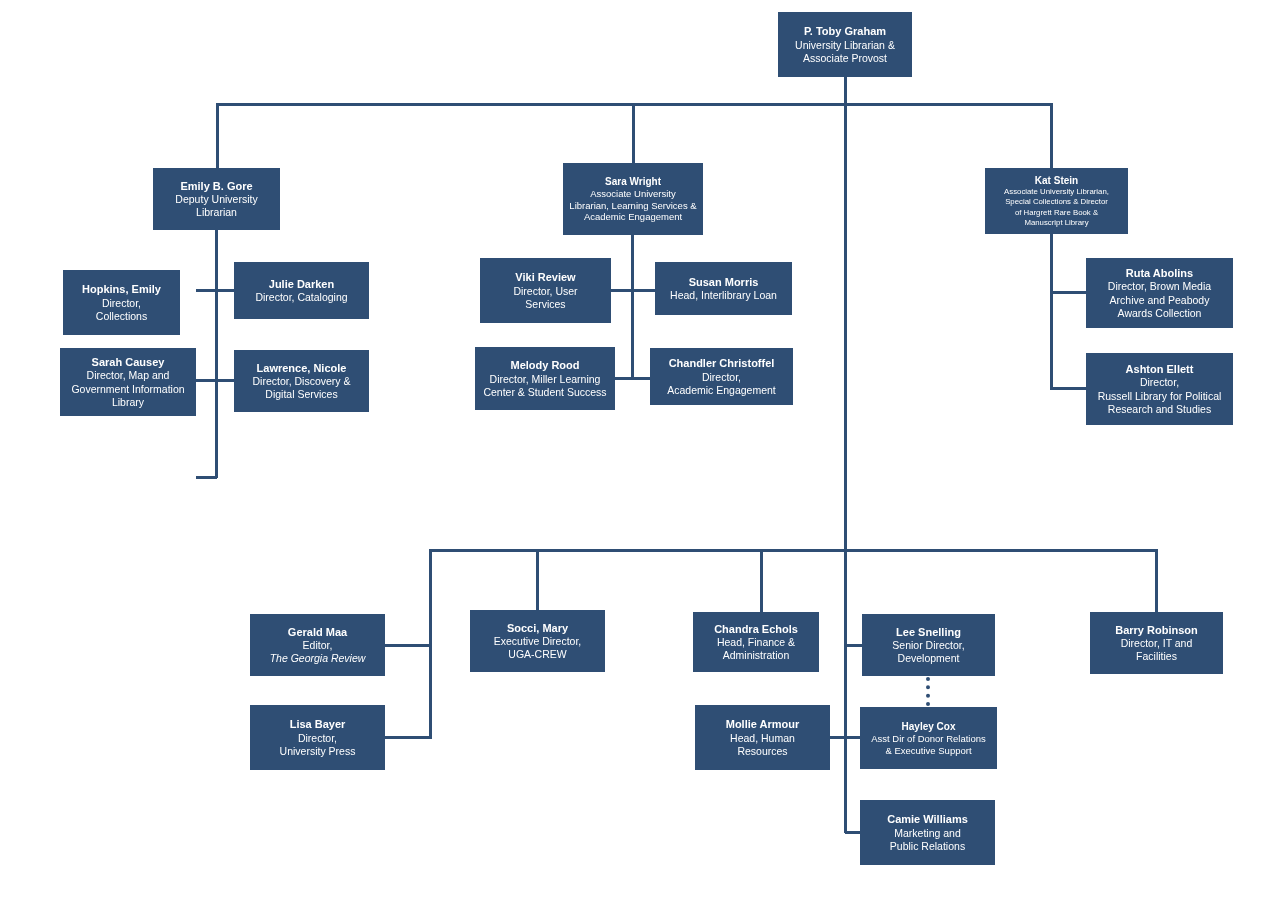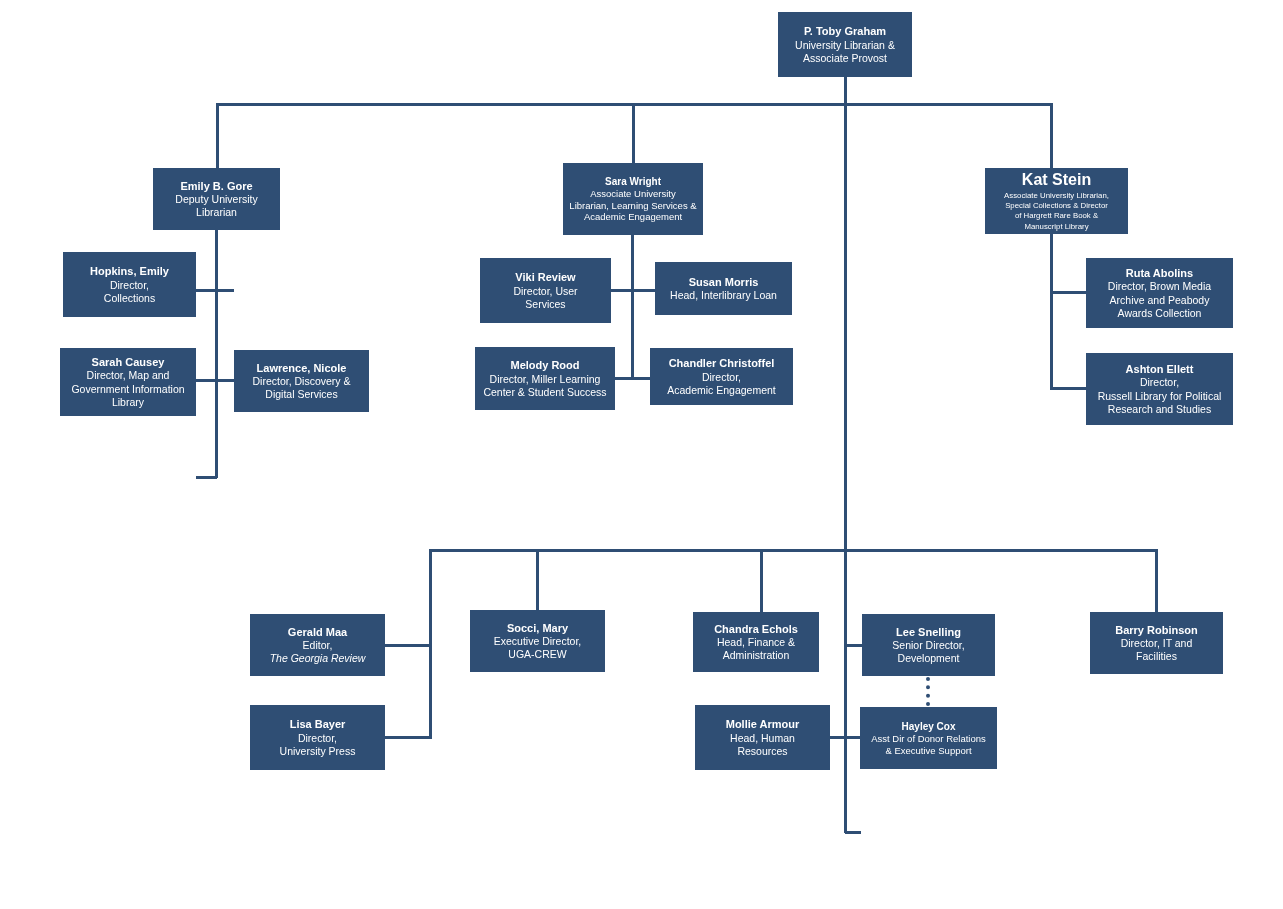--- a/index.html
+++ b/index.html
@@ -12,21 +12,21 @@
   .ln.dot { background:transparent; border-left:4px dotted var(--line); }
 
   .node { position:absolute; background:var(--box); color:var(--boxtext);
           display:flex; flex-direction:column; justify-content:center; align-items:center;
           text-align:center; padding:3px 4px; }
   .nm { font-weight:bold; font-size:11px; line-height:1.3; white-space:pre-line; }
   .tt { font-size:10.5px; line-height:1.25; white-space:pre-line; }
   .it { font-style:italic;text-align:center; }
   .node.small .nm { font-size:10px; }
   .node.small .tt { font-size:9.5px; }
-  .node.tiny  .nm { font-size:16px; }
+  .node.tiny  .nm { font-size:10px; }
   .node.tiny  .tt { font-size:7.8px; line-height:1.3; }
 </style>
 </head>
 <body>
 
 <div class="canvas">
 
   <div class="ln" style="left:844px;top:77px;width:3px;height:29px"></div>
   <div class="ln" style="left:216px;top:103px;width:837px;height:3px"></div>
   <div class="ln" style="left:216px;top:103px;width:3px;height:65px"></div>
@@ -79,26 +79,30 @@
   </div>
 
   <div class="node tiny" style="left:985px;top:168px;width:143px;height:66px">
     <div class="nm">Kat Stein</div>
     <div class="tt">Associate University Librarian,
 Special Collections &amp; Director
 of Hargrett Rare Book &amp;
 Manuscript Library</div>
   </div>
 
-  <div class="node" style="left:63px;top:252px;width:133px;height:65px">
+  <div class="node" style="left:63px;top:270px;width:117px;height:65px">
     <div class="nm">Hopkins, Emily</div>
     <div class="tt">Director,
 Collections</div>
   </div>
 
+  <div class="node" style="left:234px;top:262px;width:135px;height:57px">
+    <div class="nm">Julie Darken</div>
+    <div class="tt">Director, Cataloging</div>
+  </div>
 
   <div class="node" style="left:234px;top:350px;width:135px;height:62px">
     <div class="nm">Lawrence, Nicole</div>
     <div class="tt">Director, Discovery &amp;
 Digital Services</div>
   </div>
 
   <div class="node" style="left:60px;top:348px;width:136px;height:68px">
     <div class="nm">Sarah Causey</div>
     <div class="tt">Director, Map and
@@ -185,14 +189,19 @@
     <div class="tt">Head, Human
 Resources</div>
   </div>
 
   <div class="node small" style="left:860px;top:707px;width:137px;height:62px">
     <div class="nm">Hayley Cox</div>
     <div class="tt">Asst Dir of Donor Relations
 &amp; Executive Support</div>
   </div>
 
+  <div class="node" style="left:860px;top:800px;width:135px;height:65px">
+    <div class="nm">Camie Williams</div>
+    <div class="tt">Marketing and
+Public Relations</div>
+  </div>
 
 </div>
 
 </body></html>

